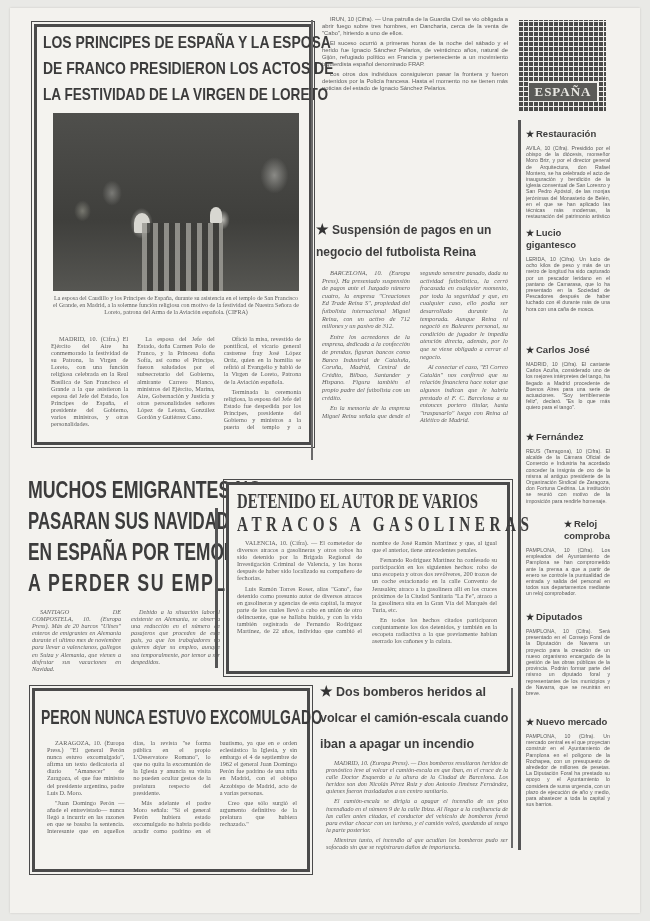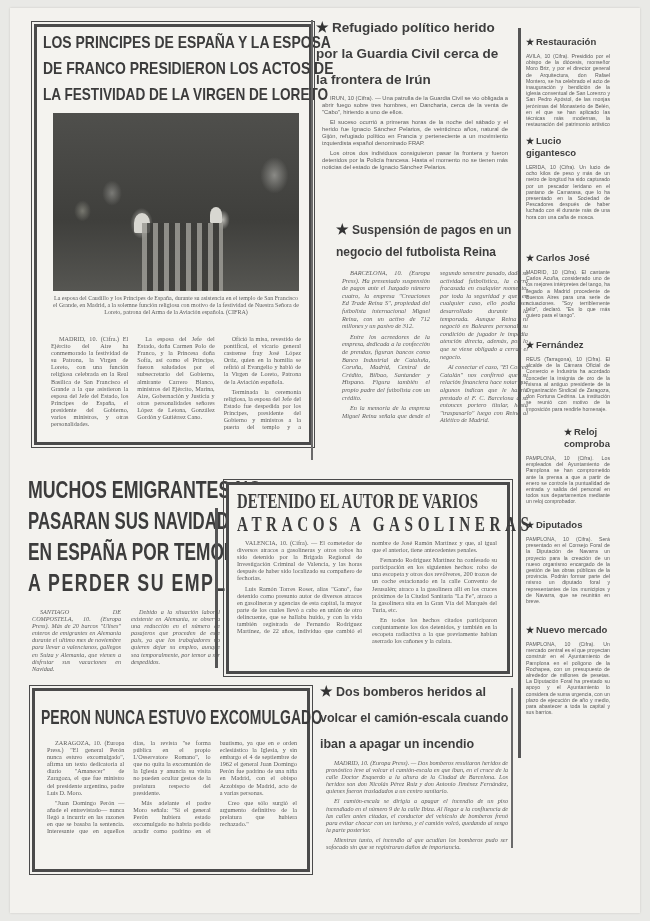--- a/index.html
+++ b/index.html
@@ -95,31 +95,28 @@
     <div class="body-text" style="position:absolute; left:16px; top:268px; width:246px; height:32px; text-align:center; font-size:6px; line-height:7px;">La esposa del Caudillo y los Príncipes de España, durante su asistencia en el templo de San Francisco el Grande, en Madrid, a la solemne función religiosa con motivo de la festividad de Nuestra Señora de Loreto, patrona del Arma de la Aviación española. (CIFRA)</div>
     <div class="body-text cols3" style="position:absolute; left:14px; top:308px; width:250px; height:100px;">
       <p>MADRID, 10. (Cifra.) El Ejército del Aire ha conmemorado la festividad de su Patrona, la Virgen de Loreto, con una función religiosa celebrada en la Real Basílica de San Francisco el Grande a la que asistieron la esposa del Jefe del Estado, los Príncipes de España, el presidente del Gobierno, varios ministros, y otras personalidades.</p>
       <p>La esposa del Jefe del Estado, doña Carmen Polo de Franco, y la Princesa doña Sofía, así como el Príncipe, fueron saludados por el subsecretario del Gobierno, almirante Carrero Blanco, ministros del Ejército, Marina, Aire, Gobernación y Justicia y otras personalidades señores López de Letona, González Gordón y Gutiérrez Cano.</p>
       <p>Ofició la misa, revestido de pontifical, el vicario general castrense fray José López Ortiz, quien en la homilía se refirió al Evangelio y habló de la Virgen de Loreto, Patrona de la Aviación española.</p>
       <p>Terminada la ceremonia religiosa, la esposa del Jefe del Estado fue despedida por los Príncipes, presidente del Gobierno y ministros a la puerta del templo y a continuación, San Alfonso Pedro, el almirante Carrero Blanco, las autoridades y personalidades asistentes presenciaron el desfile de las fuerzas que habían rendido honores.</p>
     </div>
   </div>
 
   <div class="abs" style="left:306px; top:6px; width:196px; height:200px;">
-    <div class="star-hl" style="padding-left:0;">
-      <span class="star">★</span><span style="display:inline;">Refugiado político herido por la Guardia Civil cerca de la frontera de Irún</span>
-    </div>
     <div class="body-text sans-body" style="margin-top:2px; padding:0 4px 0 6px; height:108px;">
       <p>IRUN, 10 (Cifra). — Una patrulla de la Guardia Civil se vio obligada a abrir fuego sobre tres hombres, en Dancharia, cerca de la venta de "Cabo", hiriendo a uno de ellos.</p>
       <p>El suceso ocurrió a primeras horas de la noche del sábado y el herido fue Ignacio Sánchez Pelarios, de veinticinco años, natural de Gijón, refugiado político en Francia y perteneciente a un movimiento izquierdista español denominado FRAP.</p>
       <p>Los otros dos individuos consiguieron pasar la frontera y fueron detenidos por la Policía francesa. Hasta el momento no se tienen más noticias del estado de Ignacio Sánchez Pelarios.</p>
     </div>
   </div>
 
-  <div class="abs" style="left:306px; top:210px; width:196px; height:252px;padding-left:20px;">
+  <div class="abs" style="left:306px; top:210px; width:196px; height:252px;">
     <div class="star-hl" style="font-size:12px; line-height:22px;">
       <span class="star">★</span><span>Suspensión de pagos en un negocio del futbolista Reina</span>
     </div>
     <div class="body-text italic cols2" style="margin-top:6px; padding:0 4px 0 6px; height:200px; font-size:6.3px; line-height:7.6px;">
       <p>BARCELONA, 10. (Europa Press). Ha presentado suspensión de pagos ante el Juzgado número cuatro, la empresa "Creaciones Ed Trade Reina S", propiedad del futbolista internacional Miguel Reina, con un activo de 712 millones y un pasivo de 312.</p>
       <p>Entre los acreedores de la empresa, dedicada a la confección de prendas, figuran bancos como Banco Industrial de Cataluña, Coruña, Madrid, Central de Crédito, Bilbao, Santander y Hispano. Figura también el propio padre del futbolista con un crédito.</p>
       <p>En la memoria de la empresa Miguel Reina señala que desde el segundo semestre pasado, dada su actividad futbolística, la cerró fracasada en cualquier momento, por toda la seguridad y que, en cualquier caso, ello podía ser desarrollado durante la temporada. Aunque Reina ni negoció en Baleares personal, su condición de jugador le impedía atención directa, además, por lo que se viene obligado a cerrar el negocio.</p>
       <p>Al conectar el caso, "El Correo Catalán" nos confirmó que su relación financiera hace notar que algunos indican que le habría prestado el F. C. Barcelona a su entonces portero titular, hasta "traspasarlo" luego con Reina al Atlético de Madrid.</p>
     </div>
   </div>
@@ -165,20 +162,24 @@
       <p>El camión-escala se dirigía a apagar el incendio de un piso incendiado en el número 9 de la calle Ibiza. Al llegar a la confluencia de las calles antes citadas, el conductor del vehículo de bomberos frenó para evitar chocar con un turismo, y el camión volcó, quedando al sesgo la parte posterior.</p>
       <p>Mientras tanto, el incendio al que acudían los bomberos pudo ser sofocado sin que se registraran daños de importancia.</p>
     </div>
   </div>
 
   <div class="abs" style="left:301px; top:12px; width:2px; height:440px; background:#6a6a6a;"></div>
   <div class="abs" style="left:501px; top:680px; width:2px; height:160px; background:#6a6a6a;"></div>
   <div class="abs" style="left:205px; top:500px; width:3px; height:160px; background:#555;"></div>
 
   <div class="abs" style="left:508px; top:12px; width:92px; height:830px;">
+    <div class="grid-logo" style="position:relative; width:88px; height:92px;">
+      <div style="position:absolute; left:10px; top:62px; width:68px; height:18px; background:#5a5a57; border:1px solid #f1f0ec;
+                  color:#e8e7e2; font-family:'Liberation Serif',serif; font-weight:bold; font-size:13px; line-height:18px; text-align:center; letter-spacing:1px;">ESPAÑA</div>
+    </div>
     <div style="position:relative; margin-top:8px; padding-left:8px; height:730px; overflow:hidden;">
       <div class="sidebar-bar"></div>
 
       <div>
         <div class="side-hl"><span class="star">★</span><span>Restauración</span></div>
         <div class="body-text sans-body" style="font-size:5.2px; line-height:6.2px; height:74px;">AVILA, 10 (Cifra). Presidido por el obispo de la diócesis, monseñor Moro Briz, y por el director general de Arquitectura, don Rafael Montero, se ha celebrado el acto de inauguración y bendición de la iglesia conventual de San Lorenzo y San Pedro Apóstol, de las monjas jerónimas del Monasterio de Belén, en el que se han aplicado las técnicas más modernas, la restauración del patrimonio artístico de toda su conjunto completo.</div>
       </div>
       <div>
         <div class="side-hl"><span class="star">★</span><span>Lucio gigantesco</span></div>
         <div class="body-text sans-body" style="font-size:5.2px; line-height:6.2px; height:80px;">LERIDA, 10 (Cifra). Un lucio de ocho kilos de peso y más de un metro de longitud ha sido capturado por un pescador leridano en el pantano de Camarasa, que lo ha presentado en la Sociedad de Pescadores después de haber luchado con él durante más de una hora con una caña de mosca.</div>

